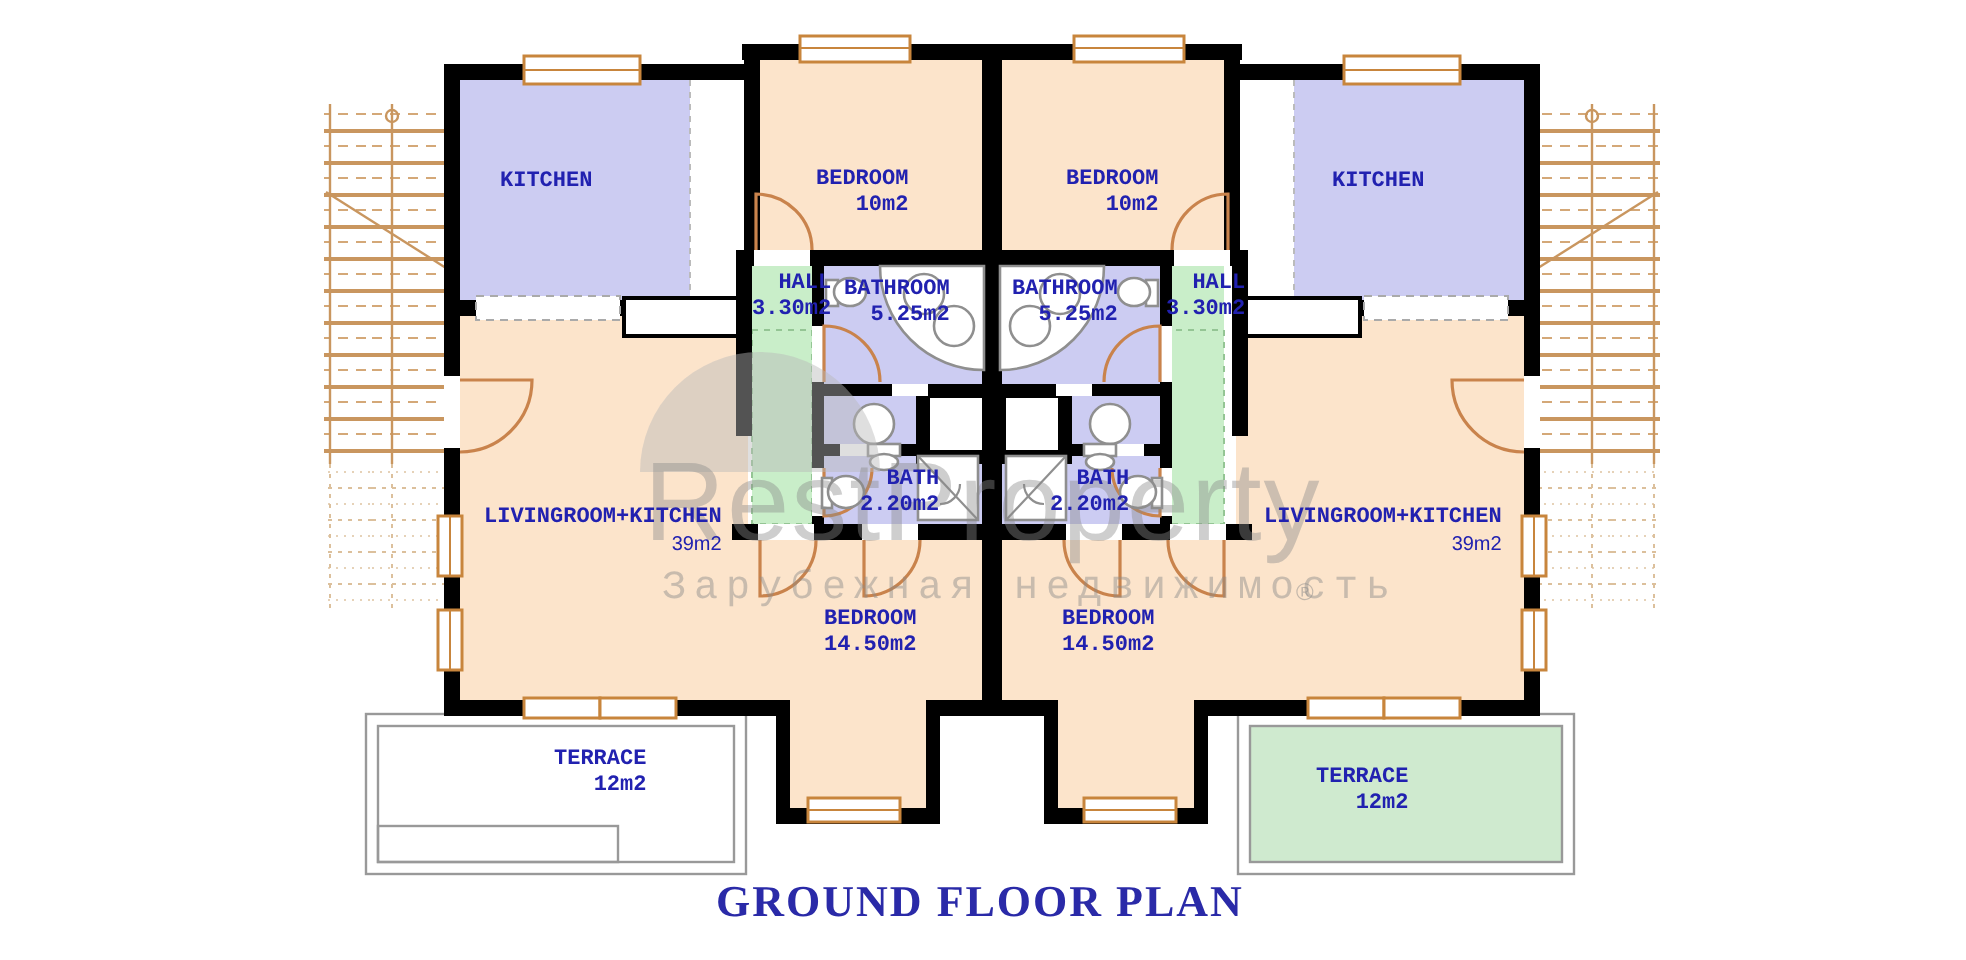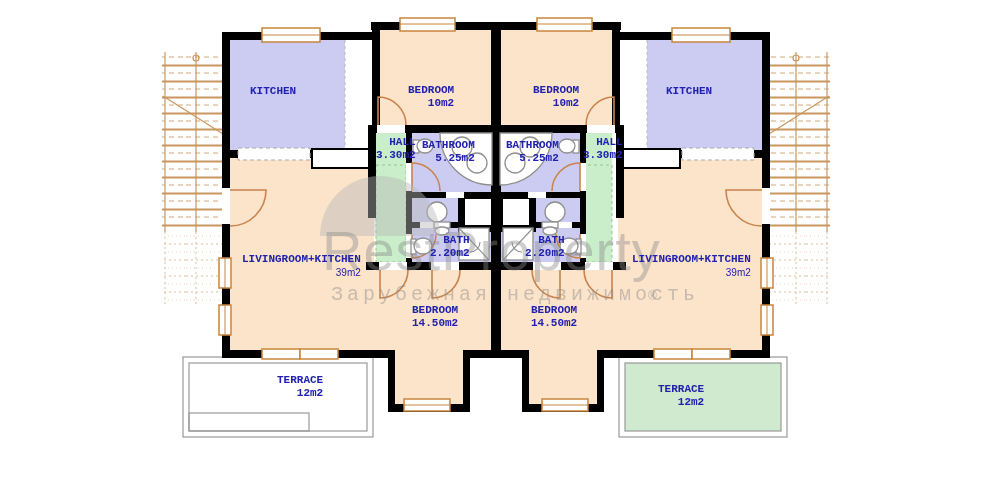--- a/index.html
+++ b/index.html
@@ -359,13 +359,14 @@
   </div>
   <div class="room-label" style="left:531px;top:304px;">
     <span class="ln">BEDROOM</span>
     <span class="ln">14.50m2</span>
   </div>
   <div class="room-label" style="left:658px;top:383px;">
     <span class="ln">TERRACE</span>
     <span class="ln">12m2</span>
   </div>
 
+  <div id="plan-title">GROUND FLOOR PLAN</div>
 </div>
 
 </body></html>

